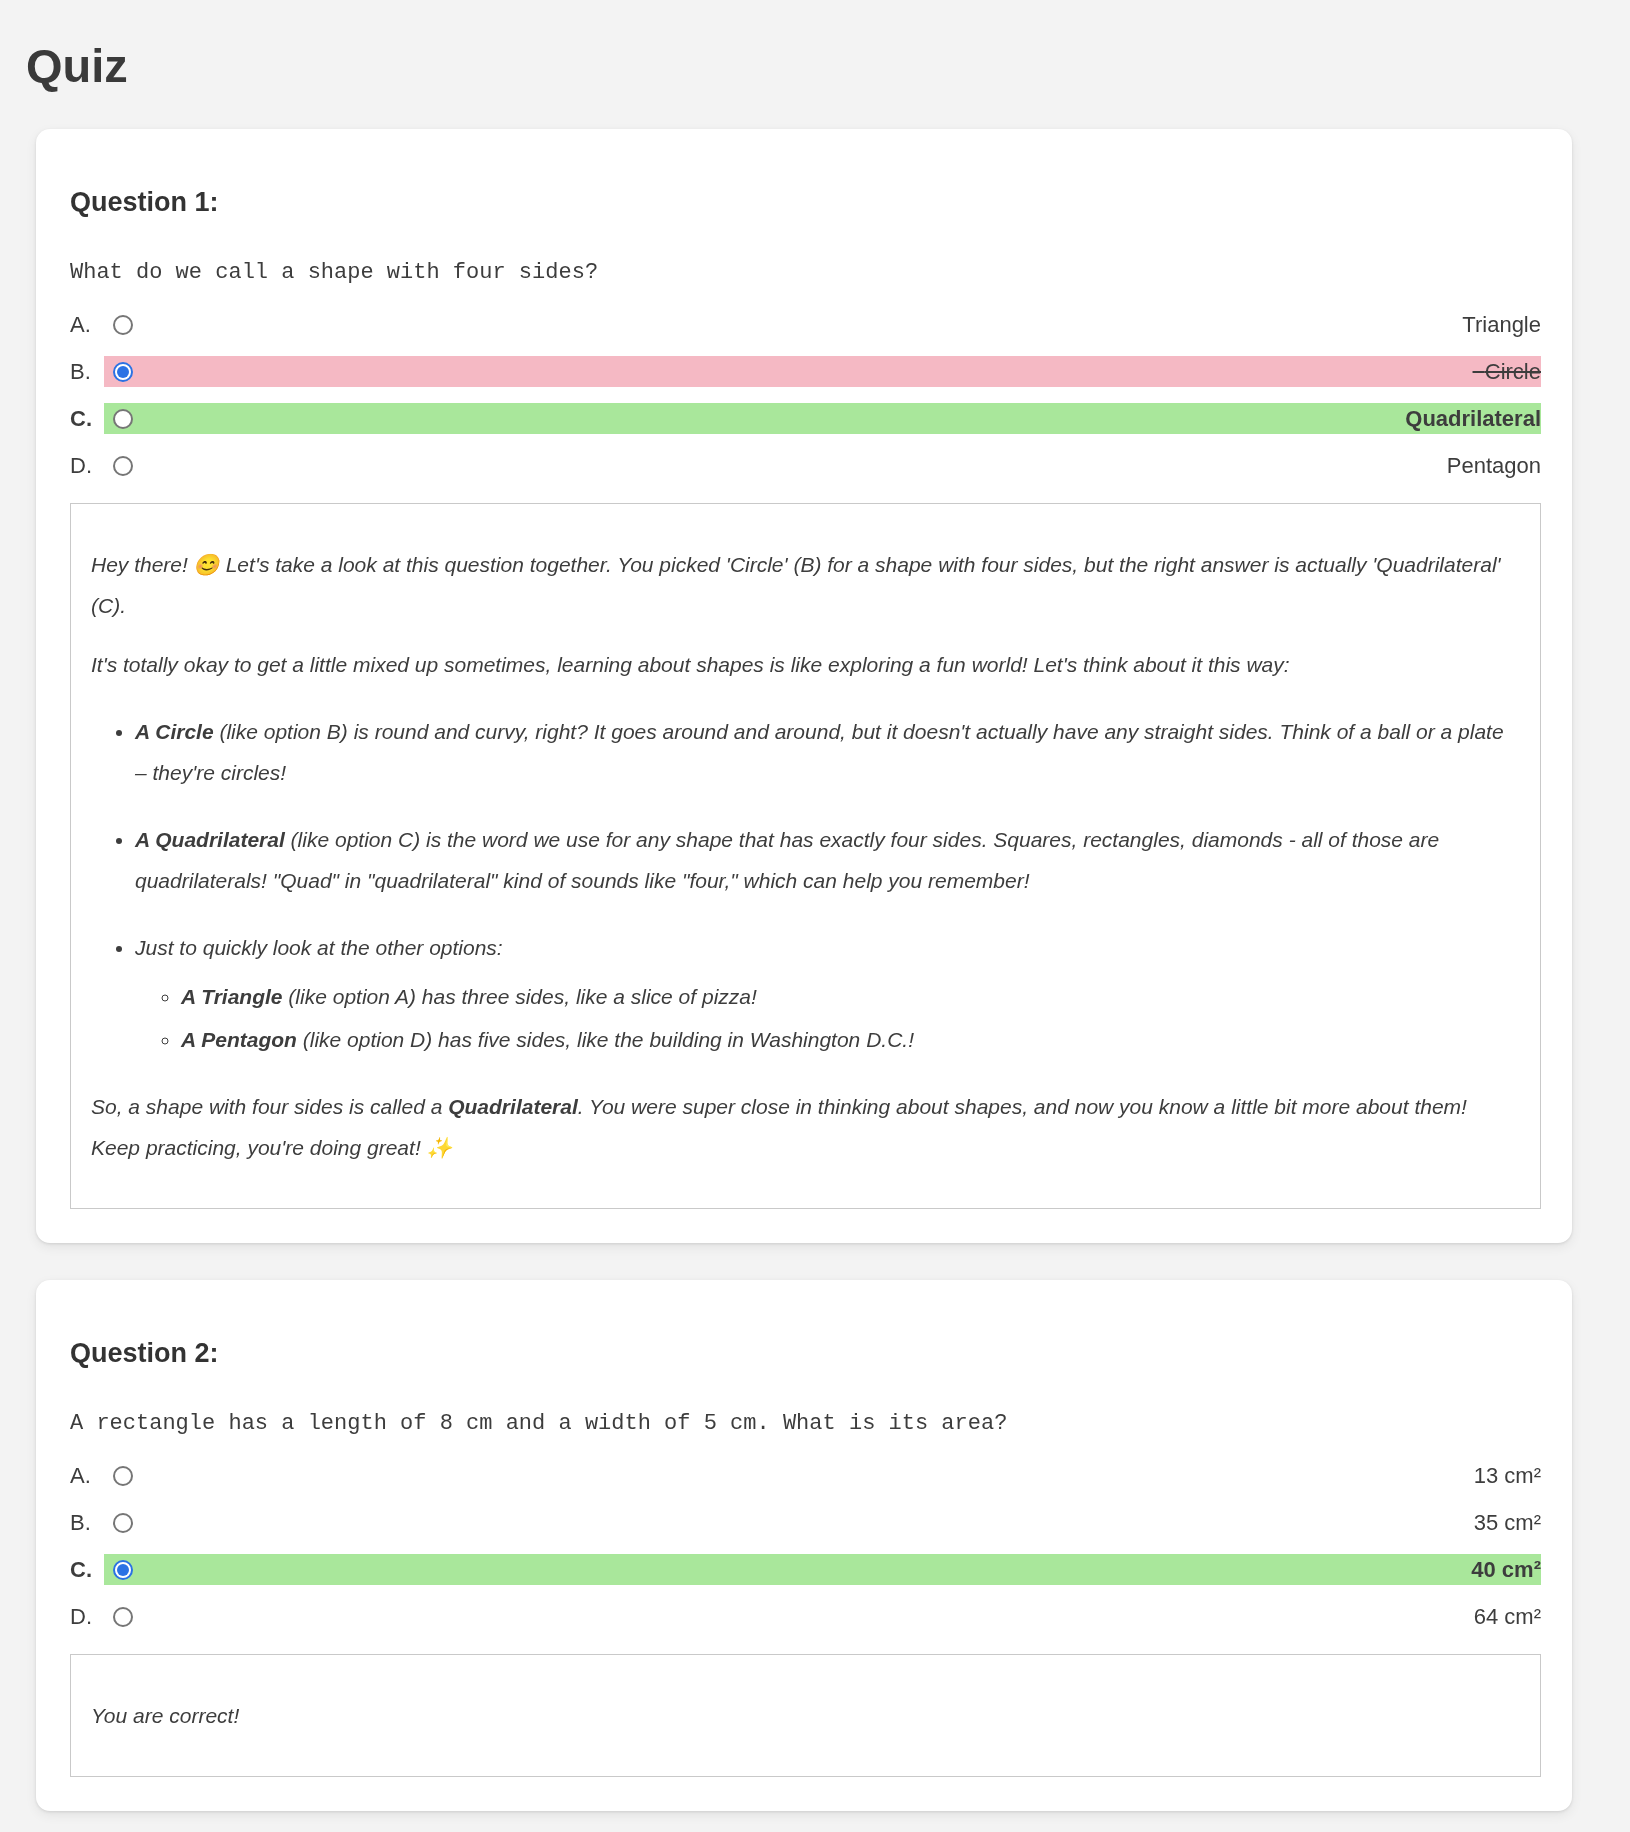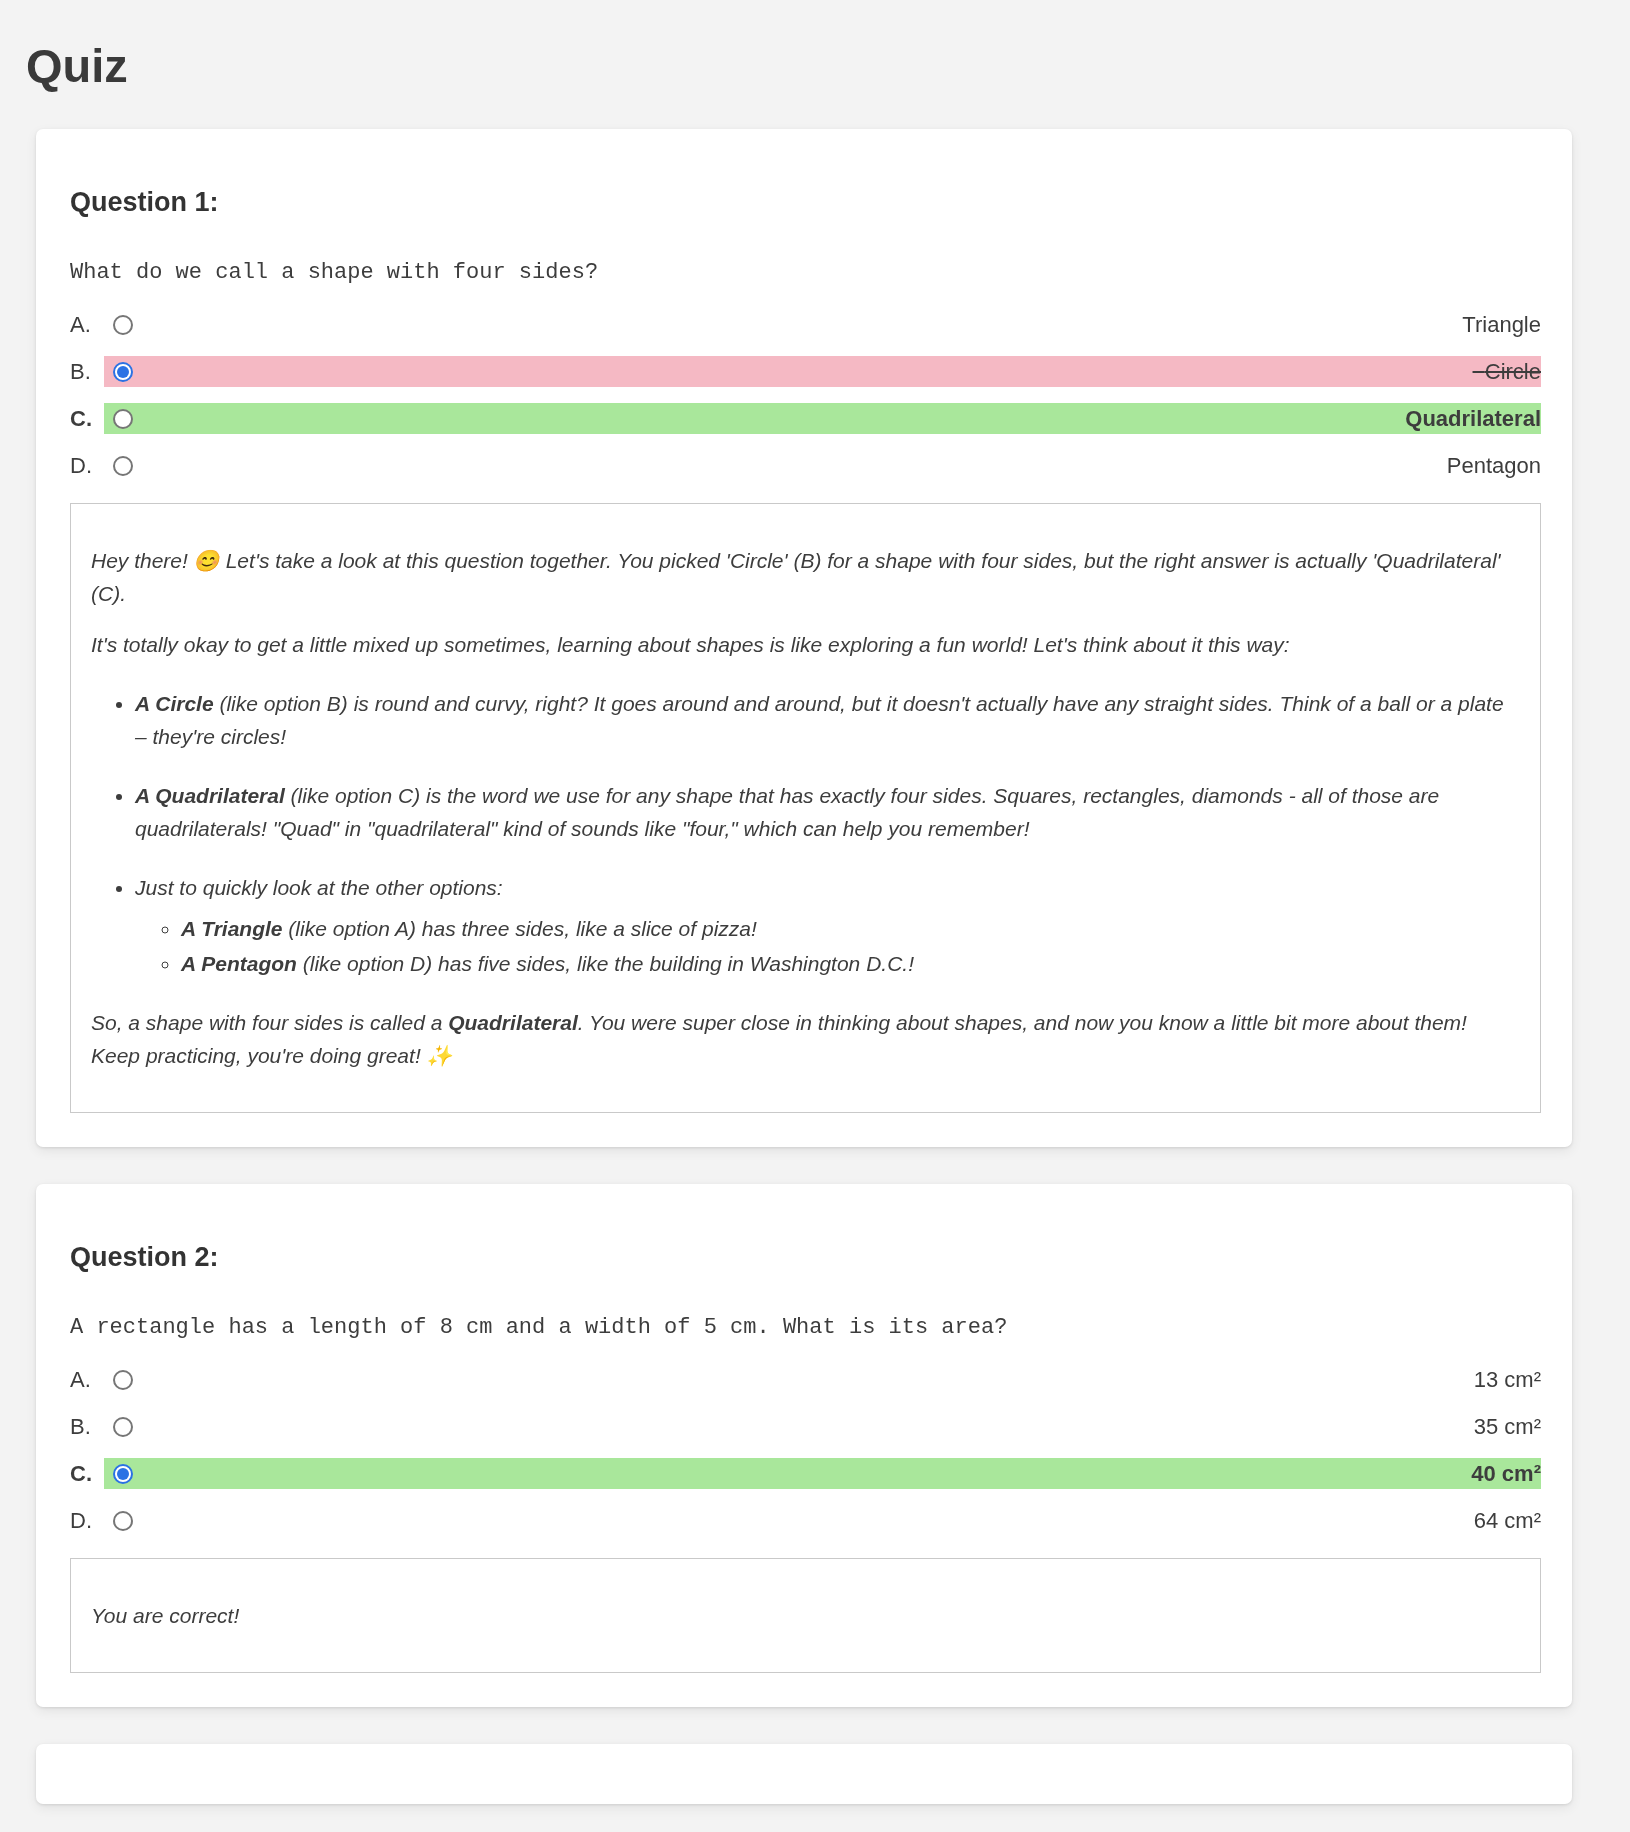--- a/index.html
+++ b/index.html
@@ -13,21 +13,21 @@
     color: #3d3d3d;
   }
   .page-title {
     font-size: 47px;
     font-weight: bold;
     color: #3a3a3a;
     margin: 38px 0 36px 26px;
   }
   .card {
     background: #ffffff;
-    border-radius: 7px;
+    border-radius: 14px;
     box-shadow: 0 1px 3px rgba(0,0,0,0.10), 0 4px 12px rgba(0,0,0,0.07);
     margin: 0 0 37px 36px;
     width: 1536px;
     padding: 58px 31px 34px 34px;
   }
   .card-partial {
     height: 60px;
     padding: 0;
   }
   .q-heading {
@@ -83,21 +83,21 @@
     left: 2px; top: 2px; right: 2px; bottom: 2px;
     border-radius: 50%;
     background: var(--radio-blue, #2b72e4);
   }
   .feedback {
     border: 1px solid #c9c9c9;
     margin-top: 22px;
     padding: 22px 20px;
     font-style: italic;
     font-size: 21px;
-    line-height: 33px;
+    line-height: 41px;
   }
   .feedback p { margin: 18px 0; }
   .feedback ul { margin: 8px 0; padding-left: 44px; }
   .feedback li { margin: 26px 0; }
   .feedback ul ul { list-style-type: circle; margin: 8px 0 0 0; padding-left: 46px; }
   .feedback ul ul li { margin: 2px 0; }
 </style>
 </head>
 <body>
 

